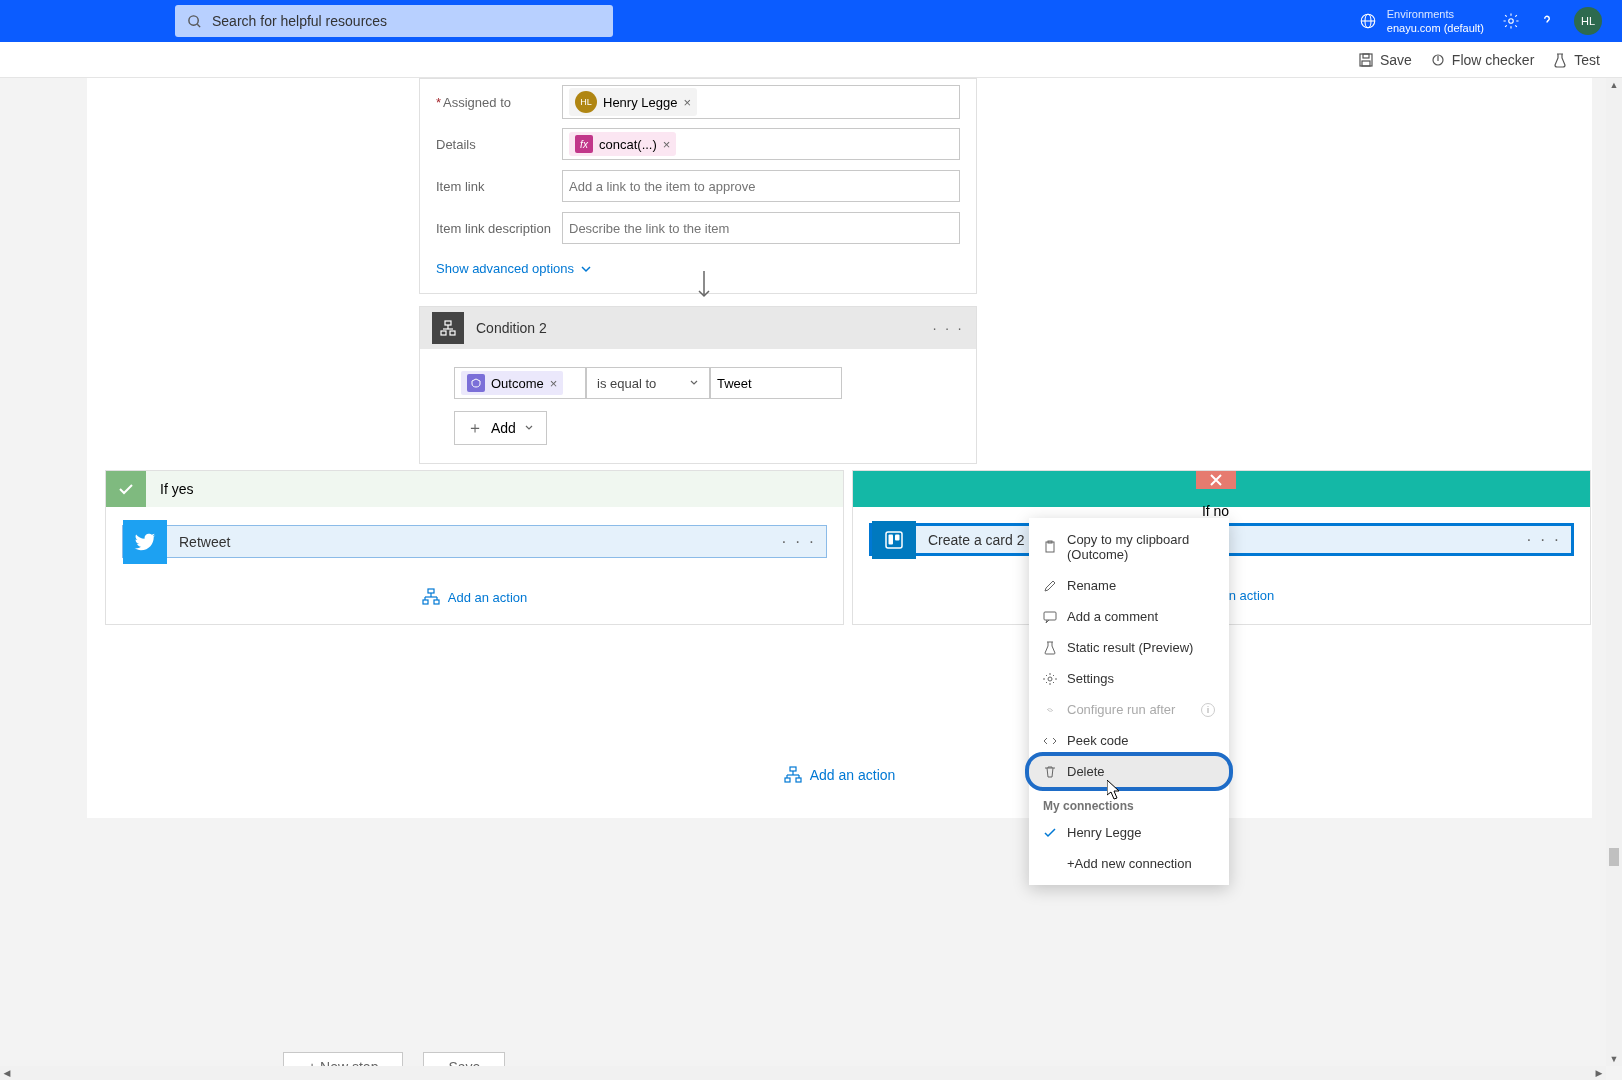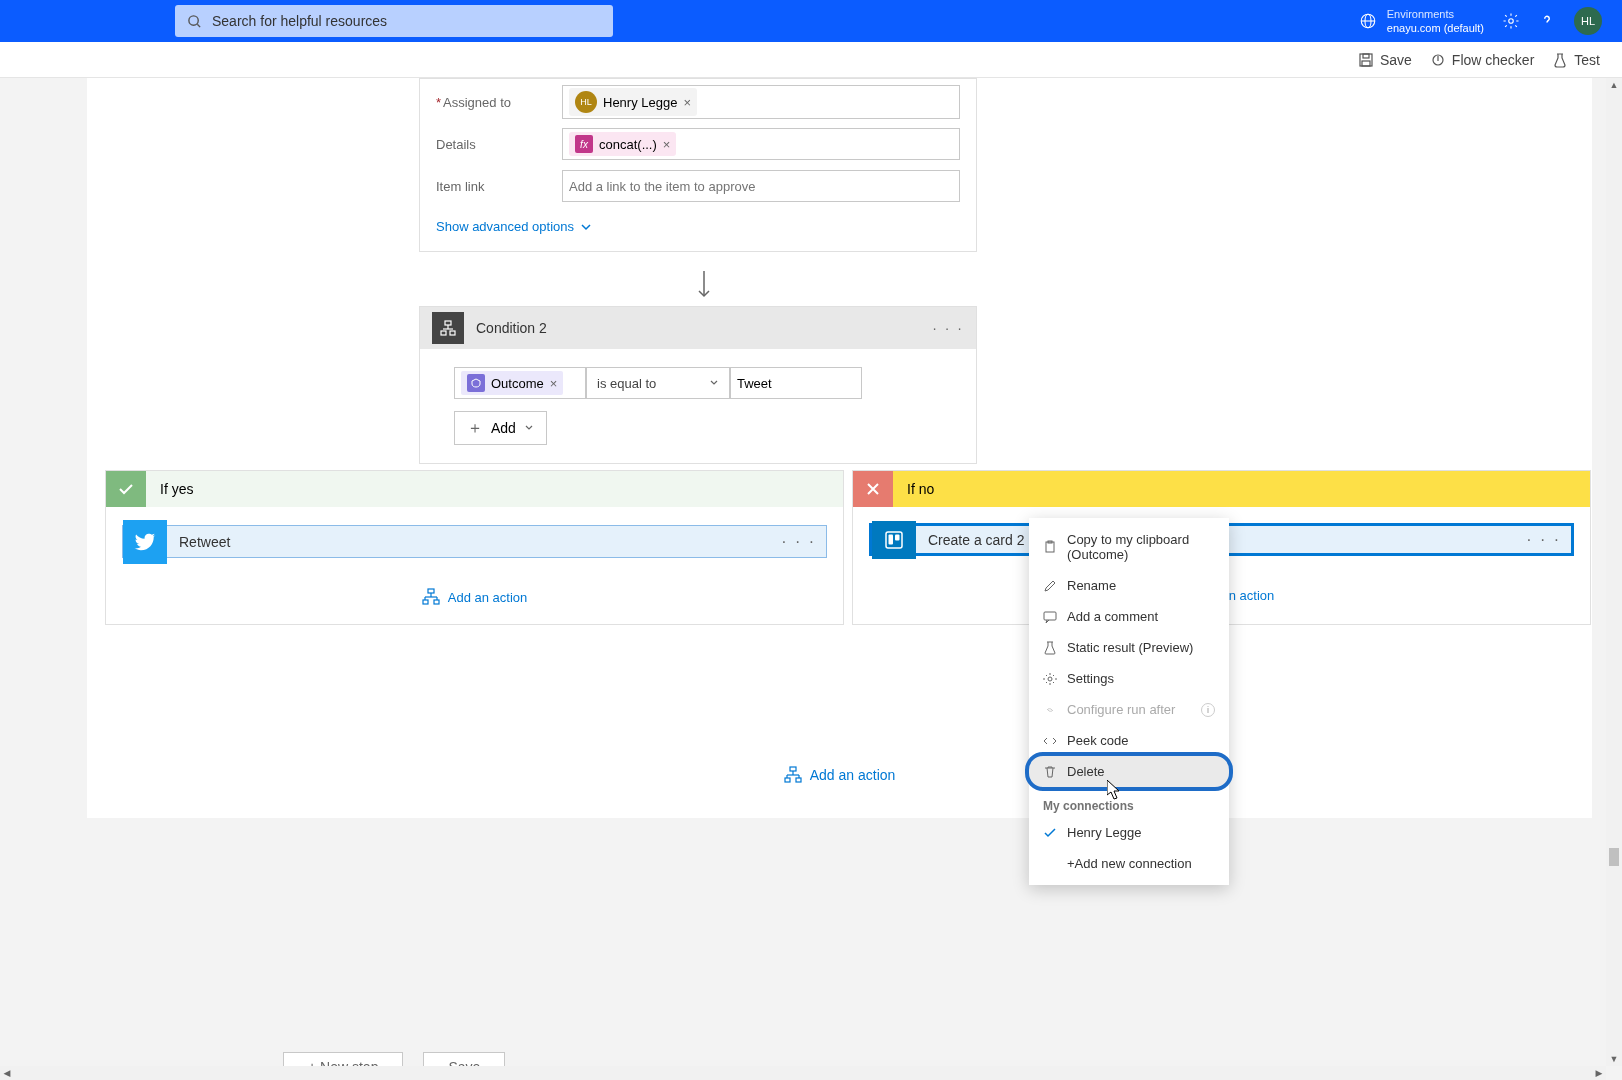--- a/index.html
+++ b/index.html
@@ -53,29 +53,29 @@
 .condcard { position: absolute; left: 332px; top: 228px; width: 558px; border: 1px solid #e0e0e0; background: #fff; }
 .condhdr { height: 42px; background: #e8e8e8; display: flex; align-items: center; padding: 0 12px; gap: 12px; font-size: 14px; color: #333; }
 .condhdr .cicon { width: 32px; height: 32px; background: #444; display: flex; align-items: center; justify-content: center; }
 .condhdr .dots { margin-left: auto; color: #666; letter-spacing: 2px; font-size: 14px; cursor: pointer; }
 .condbody { padding: 18px 34px; }
 .exprrow { display: flex; }
 .exprbox { border: 1px solid #c8c8c8; height: 32px; display: flex; align-items: center; padding: 0 6px; font-size: 13px; }
 .outcome-token { background: #ebe8fb; display: inline-flex; align-items: center; gap: 6px; border-radius: 2px; padding: 3px 6px; font-size: 13px; }
 .outcome-token .oicon { width: 18px; height: 18px; background: #7b6fd8; border-radius: 2px; display:flex;align-items:center;justify-content:center; }
 .outcome-token .x { color: #666; cursor: pointer; }
-.opsel { border: 1px solid #c8c8c8; height: 32px; width: 144px; display: flex; align-items: center; padding: 0 10px; font-size: 13px; justify-content: space-between; color: #444; }
+.opsel { border: 1px solid #c8c8c8; height: 32px; width: 124px; display: flex; align-items: center; padding: 0 10px; font-size: 13px; justify-content: space-between; color: #444; }
 .addbtn { border: 1px solid #c8c8c8; height: 34px; display: inline-flex; align-items: center; gap: 8px; padding: 0 12px; font-size: 14px; margin-top: 12px; cursor: pointer; }
 
 
 .branches { position: absolute; left: 18px; top: 392px; right: 1px; display: flex; gap: 8px; }
 .branch { flex: 1; border: 1px solid #e0e0e0; background: #fff; padding-bottom: 18px; }
 .brhdr { height: 36px; display: flex; align-items: center; gap: 14px; font-size: 14px; padding-right: 12px; }
 .brhdr.yes { background: #f0f7f0; }
-.brhdr.no { background: #fde047; }
+.brhdr.no { background: #14b8a6; flex-direction: column; }
 .brhdr .bx { width: 40px; height: 36px; display: flex; align-items: center; justify-content: center; }
 .brhdr.yes .bx { background: #7fba7f; }
 .brhdr.no .bx { background: #e67b6f; }
 .actioncard { margin: 18px 16px 0; border: 1px solid #8bbbe8; background: #e5f1fb; height: 33px; display: flex; align-items: center; gap: 12px; padding-right: 10px; }
 .actioncard.selected { border: 3px solid #0078d4; margin-top:16px; }
 .actioncard .aicon { width: 44px; height: 44px; display: flex; align-items: center; justify-content: center; }
 .actioncard.selected .aicon { height: 38px; }
 .aicon.twitter { background: #1da1f2; }
 .aicon.trello { background: #0079bf; }
 .actioncard .atxt { font-size: 14px; color: #333; }
@@ -181,20 +181,26 @@
             <span class="x">×</span>
           </span>
         </div>
       </div>
       <div class="formrow">
         <div class="lbl">Item link</div>
         <div class="ctrl">
           <input placeholder="Add a link to the item to approve" style="">
         </div>
       </div>
+      <div class="formrow">
+        <div class="lbl">Item link description</div>
+        <div class="ctrl">
+          <input placeholder="Describe the link to the item" style="">
+        </div>
+      </div>
       <div class="adv-link">
         <span>Show advanced options</span>
         <svg width="12" height="12" viewBox="0 0 12 12" fill="none" stroke="#0078d4" stroke-width="1.5">
             <path d="M2 4l4 4 4-4"></path>
           </svg>
       </div>
     </div>
 
     <div class="arrow-down">
       <svg width="18" height="30" viewBox="0 0 18 30" fill="none" stroke="#666" stroke-width="1.5">

